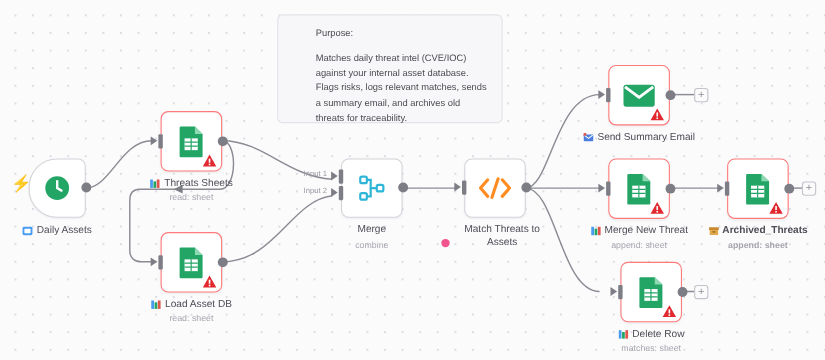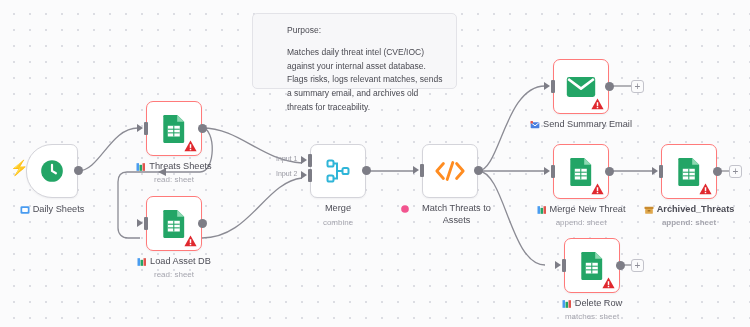--- a/index.html
+++ b/index.html
@@ -131,21 +131,21 @@
       <path d="M609,171 L653,171"></path>
 
       <path d="M609,86 L631,86"></path>
       <path d="M717,171 L729,171"></path>
       <path d="M609,265 L631,265"></path>
     </g>
 
     <polygon points="166,168 158,172 166,176" fill="#7d7d86"></polygon>
   </svg>
 
-  <div class="sticky" style="left:252px;top:13px;width:205px;height:76px;padding-left:34px;">
+  <div class="sticky" style="left:252px;top:13px;width:205px;height:99px;padding-left:34px;">
     <p class="st-head">Purpose:</p>
     <p class="st-body">Matches daily threat intel (CVE/IOC) against your internal asset database. Flags risks, logs relevant matches, sends a summary email, and archives old threats for traceability.</p>
   </div>
 
   <div class="node trigger" style="left:26px;top:144px;width:52px;height:54px;">
     <div class="nbox" style="width:52px;height:54px;">
       <svg width="26" height="26" viewBox="0 0 24 24">
         <circle cx="12" cy="12" r="10" fill="#23a566"></circle>
         <path d="M12 6.2 L12 12 L15.6 14.1" stroke="#ffffff" stroke-width="2" stroke-linecap="round" fill="none"></path>
       </svg>
@@ -153,21 +153,21 @@
     <div class="bolt" style="left:-16px;top:16px;">⚡</div>
     <div class="port-out" style="left:48px;top:22px;"></div>
     <div class="cap" style="left:-22px;top:60px;width:96px;">
       <span class="capline">
         <span class="tagico">
           <svg width="10" height="10" viewBox="0 0 12 12">
             <rect x="0.6" y="1.4" width="10.8" height="9.2" rx="1.6" fill="#4a9cf0"></rect>
             <rect x="2.6" y="3.6" width="6.8" height="4.8" rx="0.8" fill="#ffffff"></rect>
           </svg>
         </span>
-        <span class="capname">Daily Sheets</span>
+        <span class="capname">Daily Assets</span>
       </span>
     </div>
   </div>
 
   <div class="node err" style="left:146px;top:101px;width:56px;height:55px;">
     <div class="nbox" style="width:56px;height:55px;">
       <svg width="26" height="30" viewBox="0 0 24 28">
         <path d="M3 1 H15 L21.5 7.2 V26 A1 1 0 0 1 20.5 27 H3 A1 1 0 0 1 2 26 V2 A1 1 0 0 1 3 1 Z" fill="#23a566"></path>
         <path d="M15 1 L21.5 7.2 H15 Z" fill="#8ed9b2"></path>
         <rect x="6.2" y="11" width="11.2" height="10" fill="#ffffff"></rect>
@@ -196,21 +196,21 @@
             <rect x="4.2" y="3.4" width="3" height="7.2" fill="#23a566"></rect>
             <rect x="7.8" y="1.4" width="3" height="9.2" fill="#e0554d"></rect>
           </svg>
         </span>
         <span class="capname">Threats Sheets</span>
       </span>
       <div class="sub" style="position:relative;margin-top:2px;">read: sheet</div>
     </div>
   </div>
 
-  <div class="node err" style="left:146px;top:196px;width:56px;height:55px;">
+  <div class="node err" style="left:146px;top:211px;width:56px;height:55px;">
     <div class="nbox" style="width:56px;height:55px;">
       <svg width="26" height="30" viewBox="0 0 24 28">
         <path d="M3 1 H15 L21.5 7.2 V26 A1 1 0 0 1 20.5 27 H3 A1 1 0 0 1 2 26 V2 A1 1 0 0 1 3 1 Z" fill="#23a566"></path>
         <path d="M15 1 L21.5 7.2 H15 Z" fill="#8ed9b2"></path>
         <rect x="6.2" y="11" width="11.2" height="10" fill="#ffffff"></rect>
         <g stroke="#23a566" stroke-width="1">
           <line x1="6.2" y1="14.2" x2="17.4" y2="14.2"></line>
           <line x1="6.2" y1="17.6" x2="17.4" y2="17.6"></line>
           <line x1="11.8" y1="11" x2="11.8" y2="21"></line>
         </g>
@@ -275,21 +275,21 @@
           <path d="M10 3 L3 11 L10 19"></path>
           <path d="M24 3 L31 11 L24 19"></path>
           <path d="M20 2 L14 20"></path>
         </g>
       </svg>
     </div>
     <div class="port-in-arrow" style="left:-9px;top:22px;"></div>
     <div class="port-in" style="left:-2px;top:20px;"></div>
     <div class="port-out" style="left:52px;top:22px;"></div>
     <div class="cap wrapcap" style="left:-22px;top:59px;width:100px;">
-      <span class="capline" style="align-items:flex-start;">
+      <span class="capline" style="align-items:flex-end;">
         <span class="tagico" style="margin-top:1px;">
           <svg width="10" height="10" viewBox="0 0 12 12">
             <circle cx="6" cy="6" r="4.6" fill="#f2548f"></circle>
           </svg>
         </span>
         <span class="capname">Match Threats to Assets</span>
       </span>
     </div>
   </div>
 

